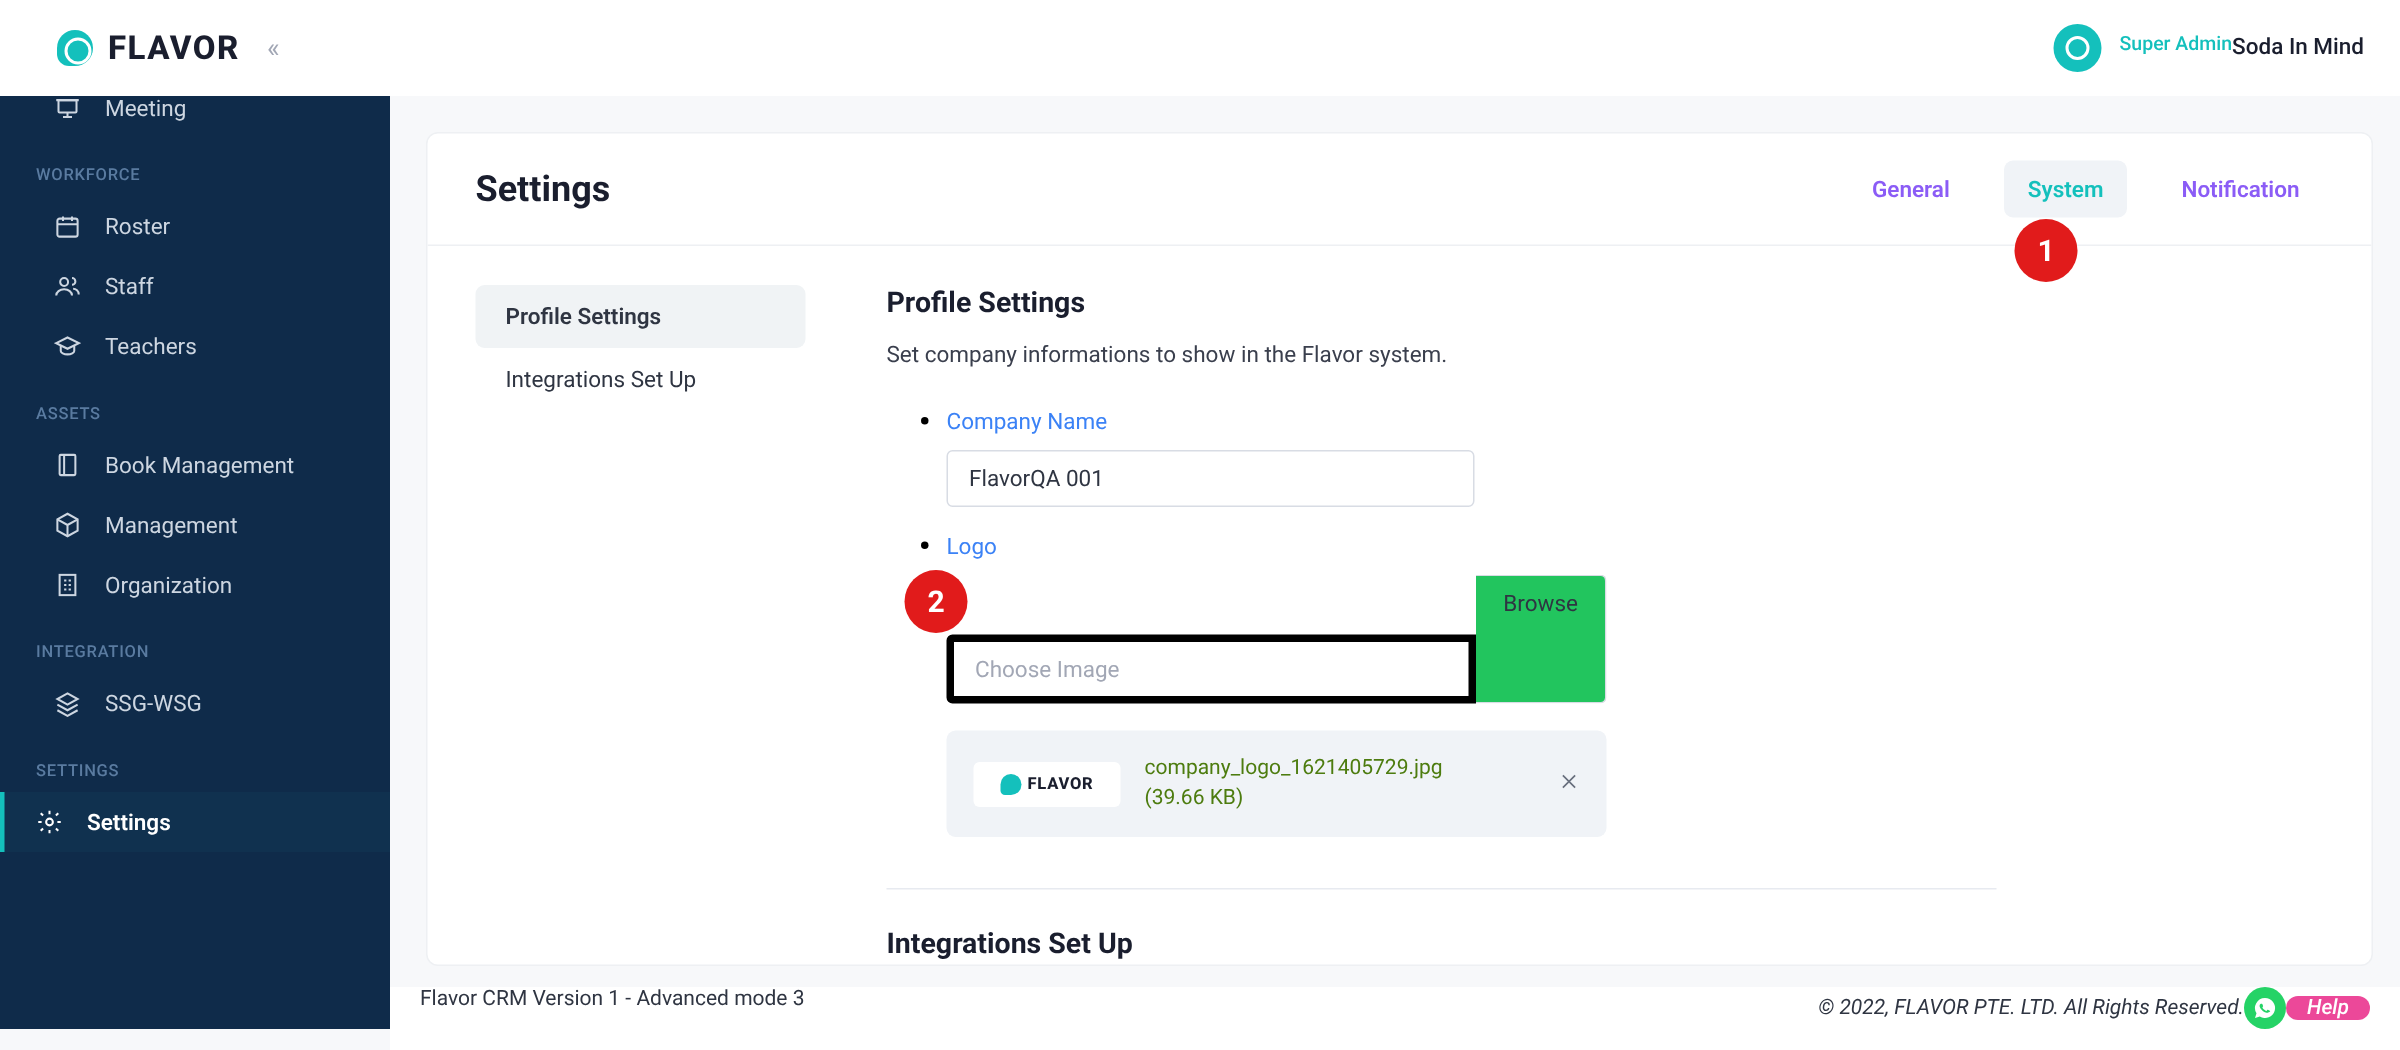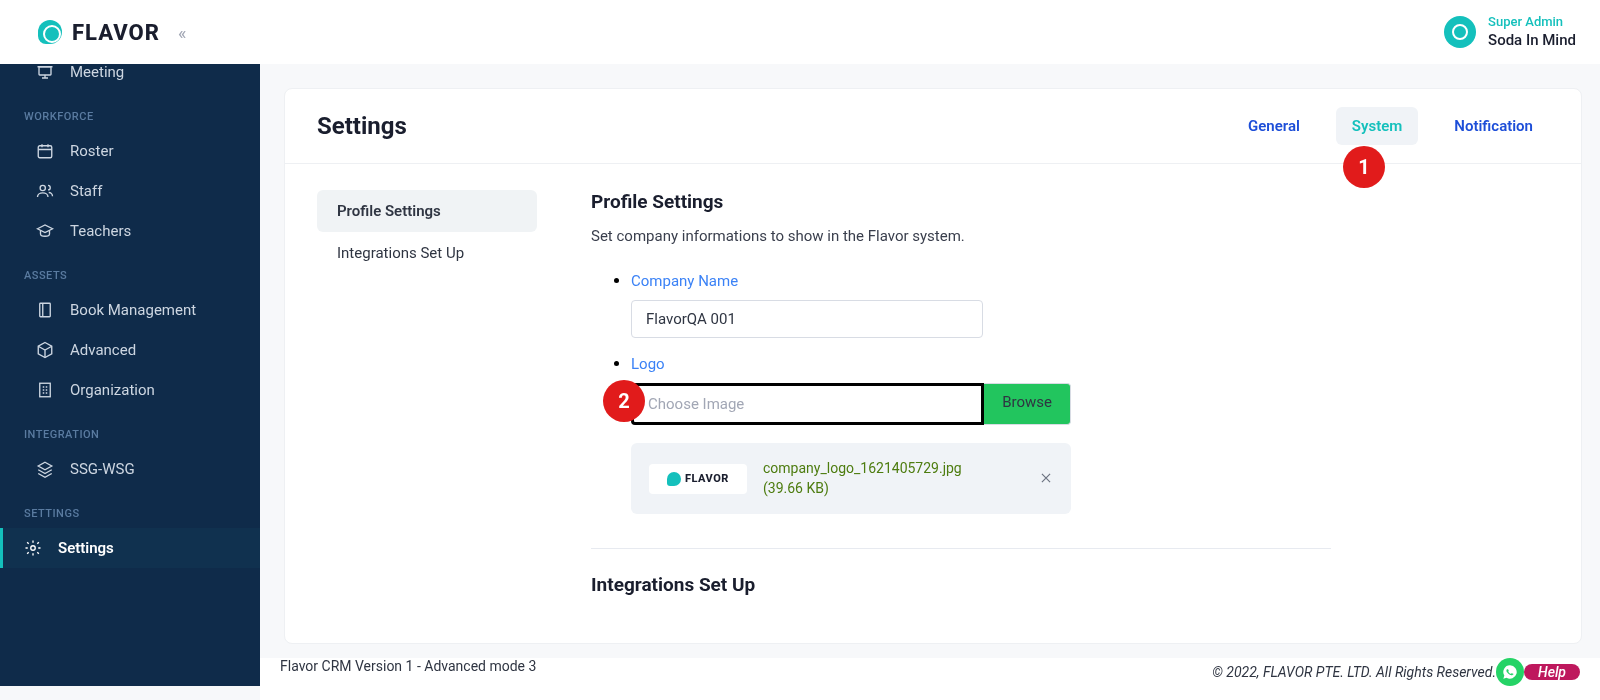--- a/index.html
+++ b/index.html
@@ -74,21 +74,21 @@
       justify-content: center;
     }
     .user-avatar-inner {
       width: 16px;
       height: 16px;
       border: 2px solid #fff;
       border-radius: 50%;
     }
     .user-text {
       display: flex;
-      flex-direction: column;
+      flex-direction: row;
       line-height: 1.3;
     }
     .user-role {
       color: #14c0bc;
       font-size: 13px;
       font-weight: 500;
     }
     .user-name {
       color: #1a1e2e;
       font-size: 15px;
@@ -164,21 +164,21 @@
       color: #1a1e2e;
     }
     .tabs {
       display: flex;
       gap: 20px;
     }
     .tab {
       padding: 10px 16px;
       font-size: 15px;
       font-weight: 600;
-      color: #1d4ed8;
+      color: #8b5cf6;
       cursor: pointer;
       border-radius: 6px;
     }
     .tab.active {
       color: #14c0bc;
       background: #f0f3f7;
     }
     .content-body {
       display: flex;
       padding: 26px 32px;
@@ -236,25 +236,26 @@
       color: #2f3542;
       outline: none;
     }
     .file-row {
       display: flex;
       width: 440px;
     }
     .file-input {
       flex: 1;
       padding: 9px 14px;
-      border: 3px solid #000000;
+      border: 5px solid #000000;
       border-radius: 4px 0 0 4px;
       font-size: 15px;
       color: #a2a7b5;
       background: #fff;
+      margin-top: 40px;
     }
     .browse-btn {
       padding: 9px 18px;
       border: 1px solid #d8dce4;
       border-left: none;
       background: #22c55e;
       border-radius: 0 4px 4px 0;
       font-size: 15px;
       color: #2f3542;
       cursor: pointer;
@@ -330,21 +331,21 @@
     .whatsapp-icon {
       width: 28px;
       height: 28px;
       background: #25d366;
       border-radius: 50%;
       display: flex;
       align-items: center;
       justify-content: center;
     }
     .help-btn {
-      background: #be185d;
+      background: #ec4899;
       color: #fff;
       padding: 0 14px;
       border-radius: 16px;
       font-size: 14px;
       font-weight: 500;
       cursor: pointer;
     }
     .annotation-badge {
       position: absolute;
       width: 42px;
@@ -419,21 +420,21 @@
       </span>
       <span>Book Management</span>
     </div>
     <div class="nav-item">
       <span class="nav-icon">
         <svg class="icon-svg" width="18" height="18" viewBox="0 0 24 24">
             <path d="M12 2l9 5v10l-9 5-9-5V7l9-5z"></path>
             <path d="M3 7l9 5 9-5M12 12v10"></path>
           </svg>
       </span>
-      <span>Advanced</span>
+      <span>Management</span>
     </div>
     <div class="nav-item">
       <span class="nav-icon">
         <svg class="icon-svg" width="18" height="18" viewBox="0 0 24 24">
             <rect x="5" y="3" width="14" height="18"></rect>
             <path d="M9 8h2M13 8h2M9 12h2M13 12h2M9 16h2M13 16h2"></path>
           </svg>
       </span>
       <span>Organization</span>
     </div>

